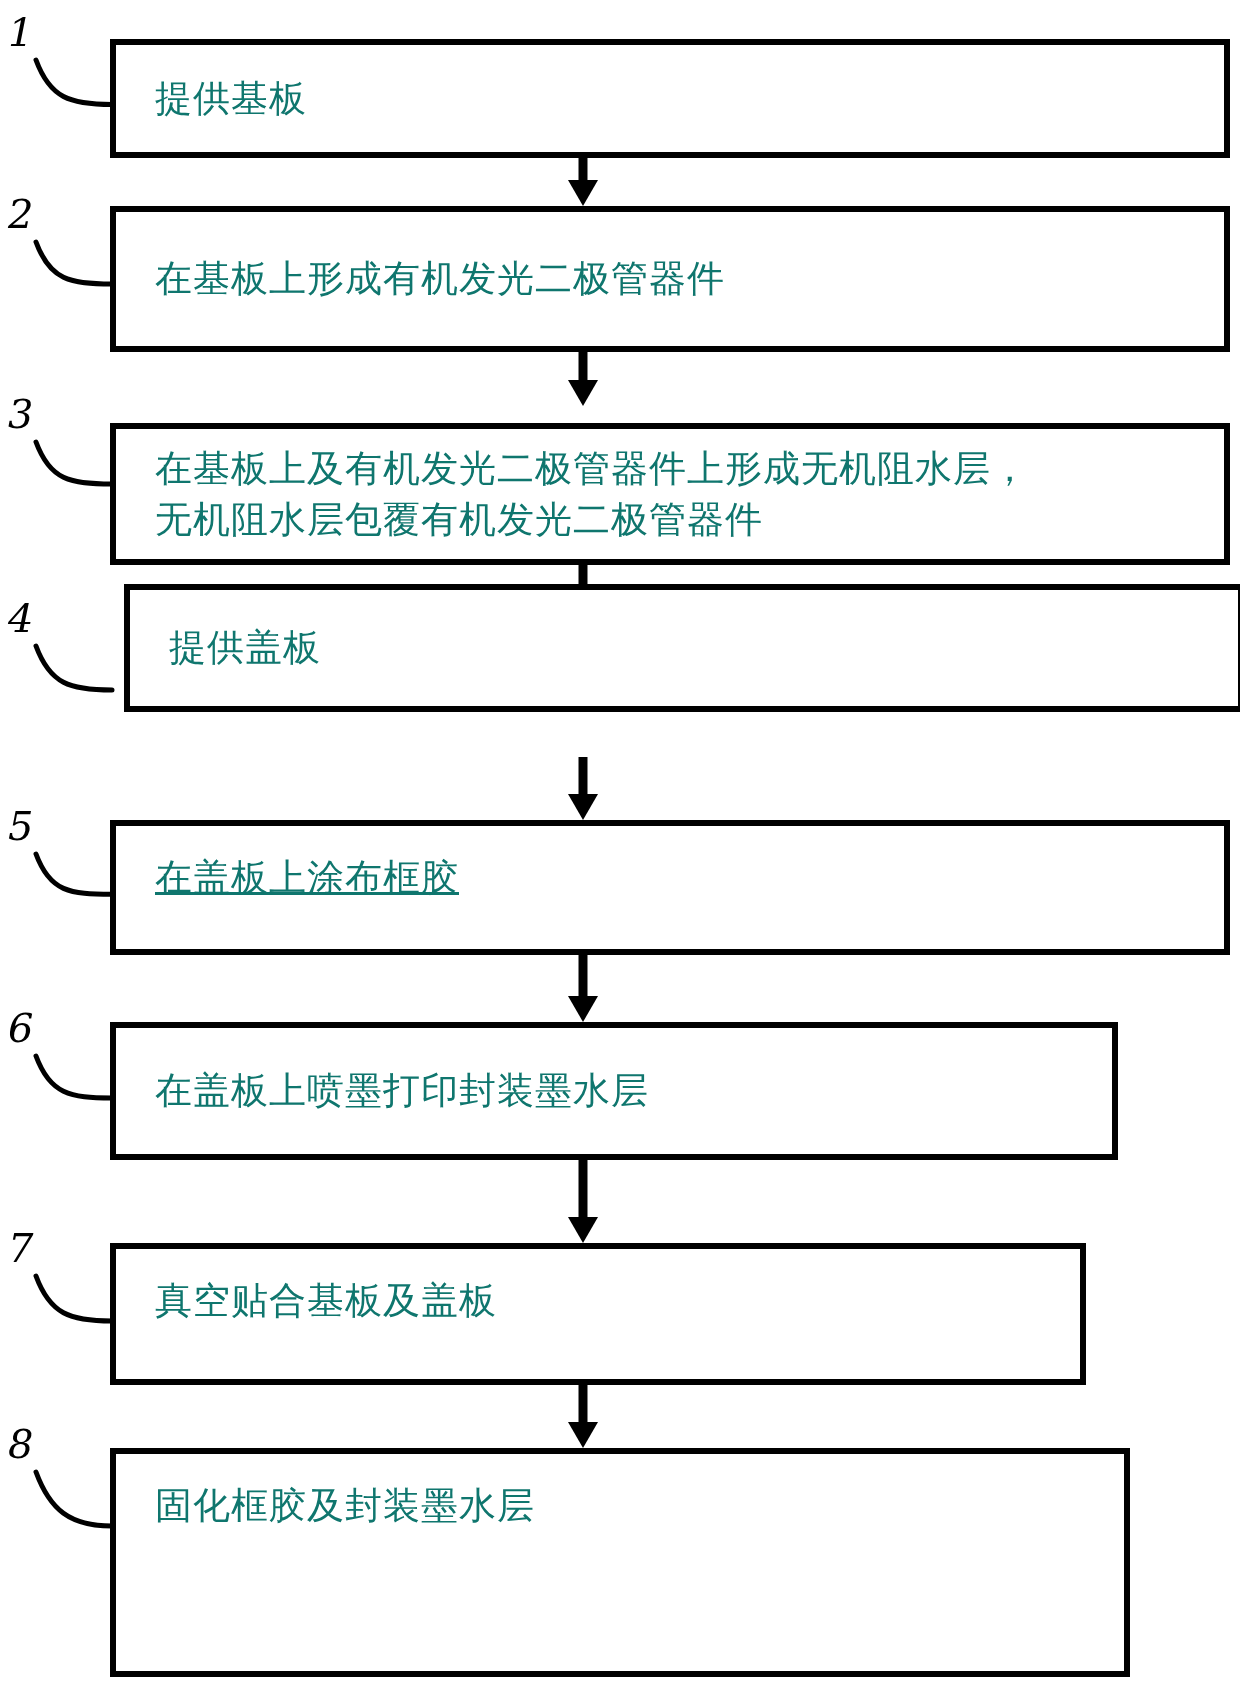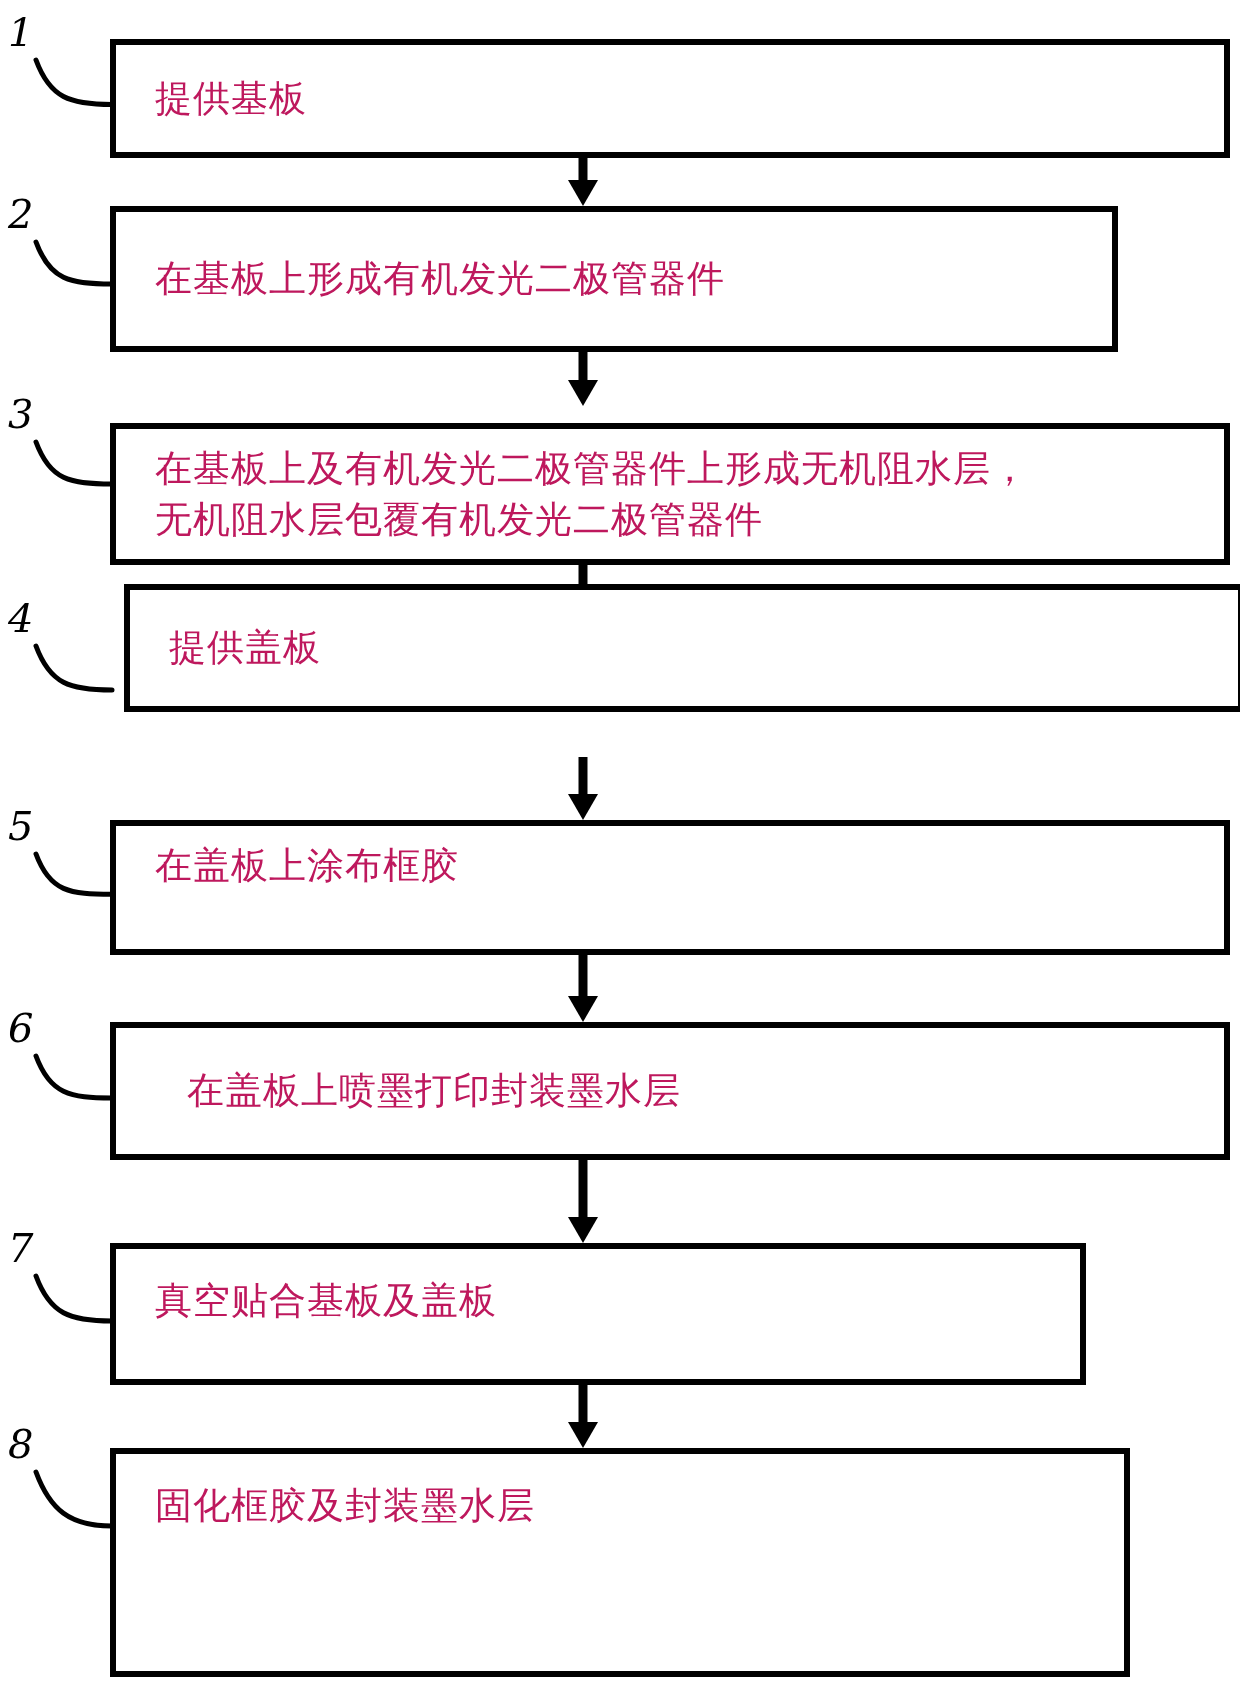--- a/index.html
+++ b/index.html
@@ -27,21 +27,21 @@
     flex-direction: column;
     justify-content: center;
   }
   .flow-box.align-upper {
     justify-content: flex-start;
   }
   .box-text {
     font-family: "DejaVu Serif", "Liberation Serif", serif;
     font-size: 37px;
     line-height: 1.38;
-    color: #be185d;
+    color: #0f766e;
     padding-left: 39px;
     padding-right: 18px;
     letter-spacing: 1px;
     white-space: pre;
   }
   
   .step-number {
     position: absolute;
     font-family: "DejaVu Serif", "Liberation Serif", serif;
     font-size: 40px;
@@ -100,34 +100,34 @@
       <g>
         <line x1="583" y1="1385" x2="583" y2="1426" stroke="#000000" stroke-width="9"></line>
         <polygon points="568,1422 598,1422 583,1448" fill="#000000"></polygon>
       </g>
     </svg>
 
   <div id="boxes-layer">
       <div class="flow-box" style="left: 110px; top: 39px; width: 1120px; height: 119px;">
         <div class="box-text">提供基板</div>
       </div>
-      <div class="flow-box" style="left: 110px; top: 206px; width: 1008px; height: 146px;">
+      <div class="flow-box" style="left: 110px; top: 206px; width: 1120px; height: 146px;">
         <div class="box-text">在基板上形成有机发光二极管器件</div>
       </div>
       <div class="flow-box" style="left: 110px; top: 406px; width: 1120px; height: 142px; margin-top: 17px;">
         <div class="box-text">在基板上及有机发光二极管器件上形成无机阻水层，
 无机阻水层包覆有机发光二极管器件</div>
       </div>
       <div class="flow-box" style="left: 110px; top: 584px; width: 1120px; height: 128px; margin-left: 14px;">
         <div class="box-text">提供盖板</div>
       </div>
       <div class="flow-box align-upper" style="left: 110px; top: 820px; width: 1120px; height: 135px;">
-        <div class="box-text" style="margin-top: 14px;">在盖板上涂布框胶</div>
+        <div class="box-text" style="margin-top: 26px; text-decoration: underline;">在盖板上涂布框胶</div>
       </div>
-      <div class="flow-box" style="left: 110px; top: 1022px; width: 1120px; height: 138px; padding-left: 32px;">
+      <div class="flow-box" style="left: 110px; top: 1022px; width: 1008px; height: 138px;">
         <div class="box-text">在盖板上喷墨打印封装墨水层</div>
       </div>
       <div class="flow-box align-upper" style="left: 110px; top: 1243px; width: 976px; height: 142px;">
         <div class="box-text" style="margin-top: 26px;">真空贴合基板及盖板</div>
       </div>
       <div class="flow-box align-upper" style="left: 110px; top: 1448px; width: 1020px; height: 229px;">
         <div class="box-text" style="margin-top: 26px;">固化框胶及封装墨水层</div>
       </div>
     </div>
   <div id="labels-layer">

